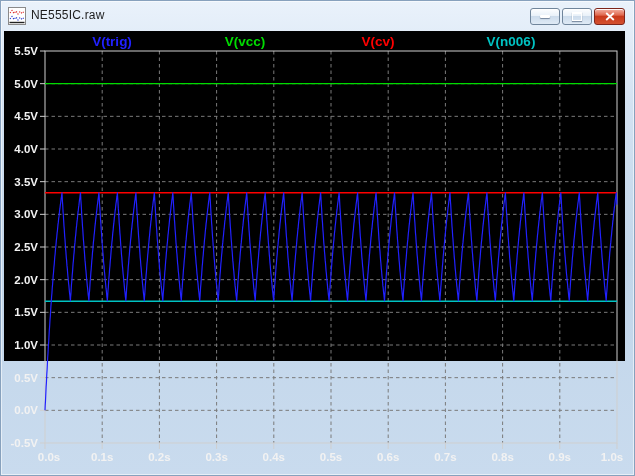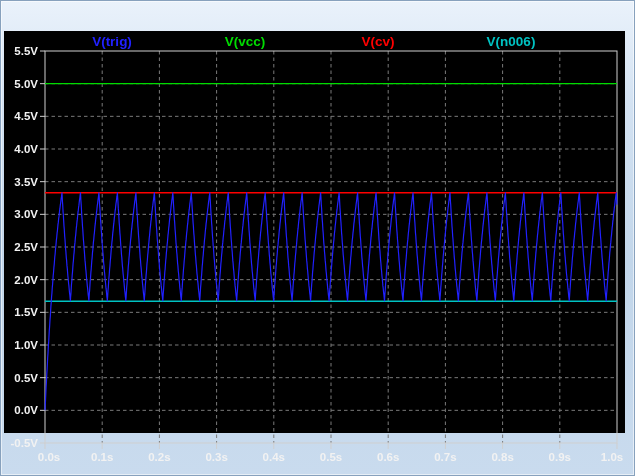--- a/index.html
+++ b/index.html
@@ -27,31 +27,54 @@
     box-sizing:border-box;
   }
   .btn.close{
     width:31px;
     border-color:#7e251a;
     background:linear-gradient(180deg,#f3b2a5 0%,#e06a50 40%,#c93a1c 50%,#d4512f 100%);
   }
   .glyph-min{width:10px;height:3px;background:#ffffff;border-radius:1px;box-shadow:0 1px 1px rgba(40,60,90,.55);}
   .glyph-max{width:8px;height:6px;border:1px solid #ffffff;border-top:2px solid #ffffff;box-shadow:0 1px 1px rgba(40,60,90,.5);background:transparent;}
   .client{
-    position:absolute;left:4px;top:31px;width:621px;height:402px;
+    position:absolute;left:4px;top:31px;width:621px;height:330px;
     background:#000000;
   }
   .client svg{display:block;}
   text{user-select:none;}
 </style>
 </head>
 <body>
 
 <div class="window">
 
+  <div class="titlebar">
+    <svg class="app-icon" viewBox="0 0 18 18">
+      <rect x="0.5" y="0.5" width="17" height="17" fill="#ffffff" stroke="#8a8a8a"></rect>
+      <polyline points="2,6 4,3.5 6,6.5 8,4 10,7 12,4.5 14,6.5 16,4.5" fill="none" stroke="#dd2222" stroke-width="1.1" stroke-dasharray="1.2 1.4"></polyline>
+      <polyline points="2,12 4,9.5 6,12.5 8,10 10,13 12,10.5 14,12.5 16,10.5" fill="none" stroke="#2233cc" stroke-width="1.1" stroke-dasharray="1.2 1.4"></polyline>
+      <line x1="1.5" y1="15.5" x2="16.5" y2="15.5" stroke="#222222" stroke-width="1.4"></line>
+    </svg>
+    <span class="title">NE555IC.raw</span>
+    <div class="controls">
+      <div class="btn" title="Minimize">
+        <span class="glyph-min"></span>
+      </div>
+      <div class="btn" title="Maximize">
+        <span class="glyph-max"></span>
+      </div>
+      <div class="btn close" title="Close">
+        <svg width="10" height="9" viewBox="0 0 10 9">
+          <line x1="1.2" y1="1.0" x2="8.8" y2="8.0" stroke="#ffffff" stroke-width="1.8"></line>
+          <line x1="8.8" y1="1.0" x2="1.2" y2="8.0" stroke="#ffffff" stroke-width="1.8"></line>
+        </svg>
+      </div>
+    </div>
+  </div>
 
   <div class="client">
     <svg id="plot" width="621" height="434">
         <line x1="98.2" y1="20" x2="98.2" y2="412" stroke="#7a7a7a" stroke-width="1" stroke-dasharray="3.5 3"></line>
         <line x1="155.4" y1="20" x2="155.4" y2="412" stroke="#7a7a7a" stroke-width="1" stroke-dasharray="3.5 3"></line>
         <line x1="212.6" y1="20" x2="212.6" y2="412" stroke="#7a7a7a" stroke-width="1" stroke-dasharray="3.5 3"></line>
         <line x1="269.8" y1="20" x2="269.8" y2="412" stroke="#7a7a7a" stroke-width="1" stroke-dasharray="3.5 3"></line>
         <line x1="327" y1="20" x2="327" y2="412" stroke="#7a7a7a" stroke-width="1" stroke-dasharray="3.5 3"></line>
         <line x1="384.2" y1="20" x2="384.2" y2="412" stroke="#7a7a7a" stroke-width="1" stroke-dasharray="3.5 3"></line>
         <line x1="441.4" y1="20" x2="441.4" y2="412" stroke="#7a7a7a" stroke-width="1" stroke-dasharray="3.5 3"></line>

